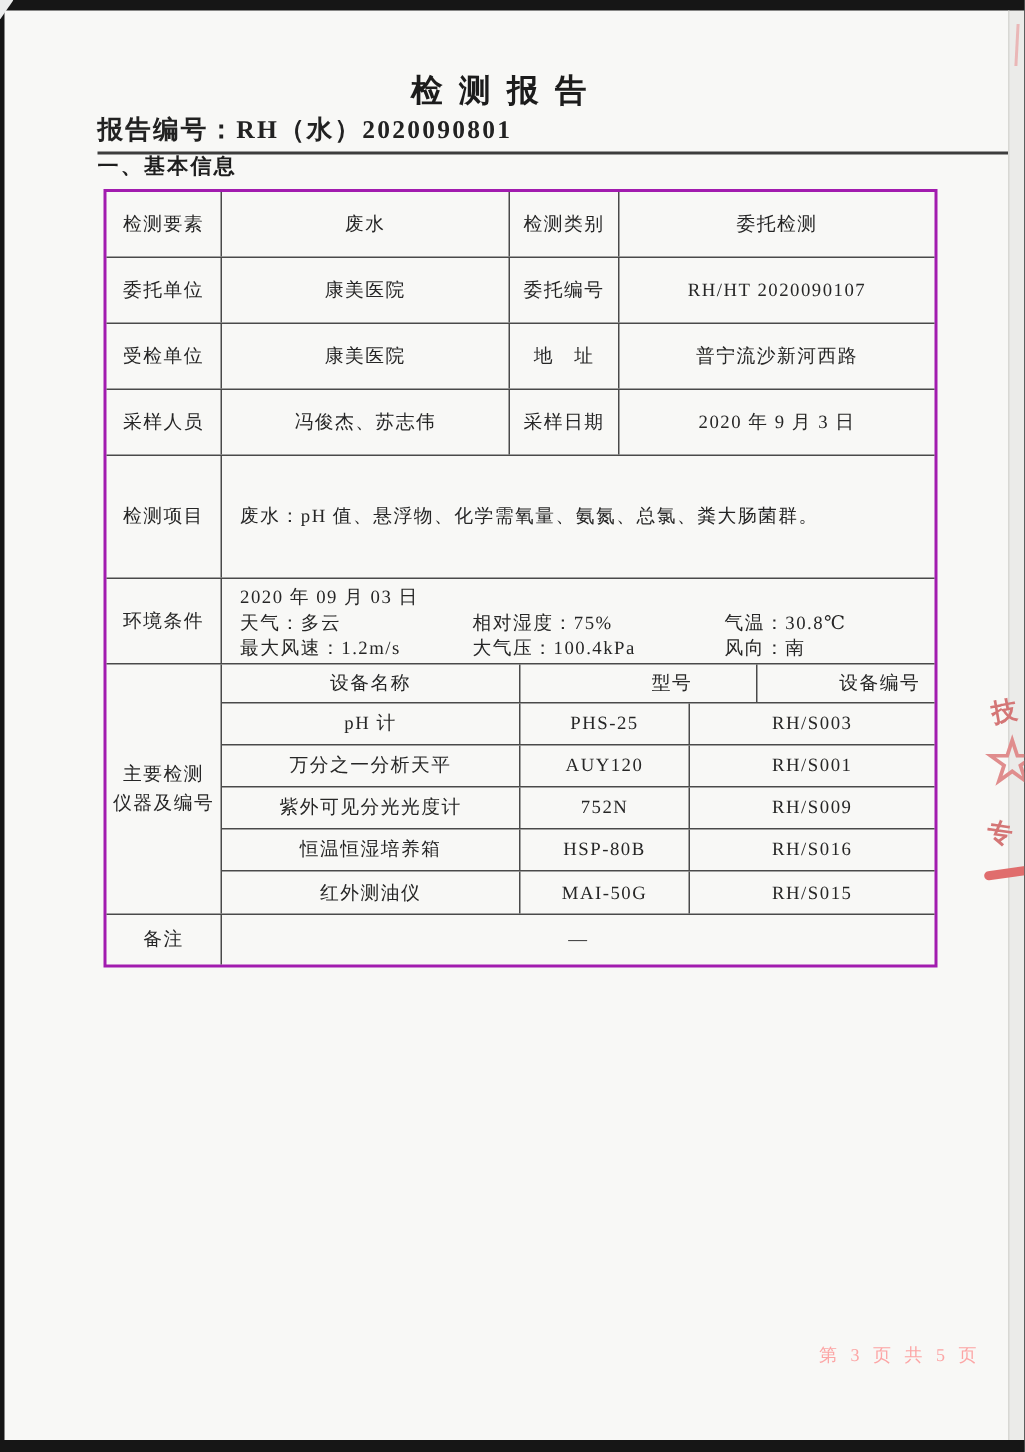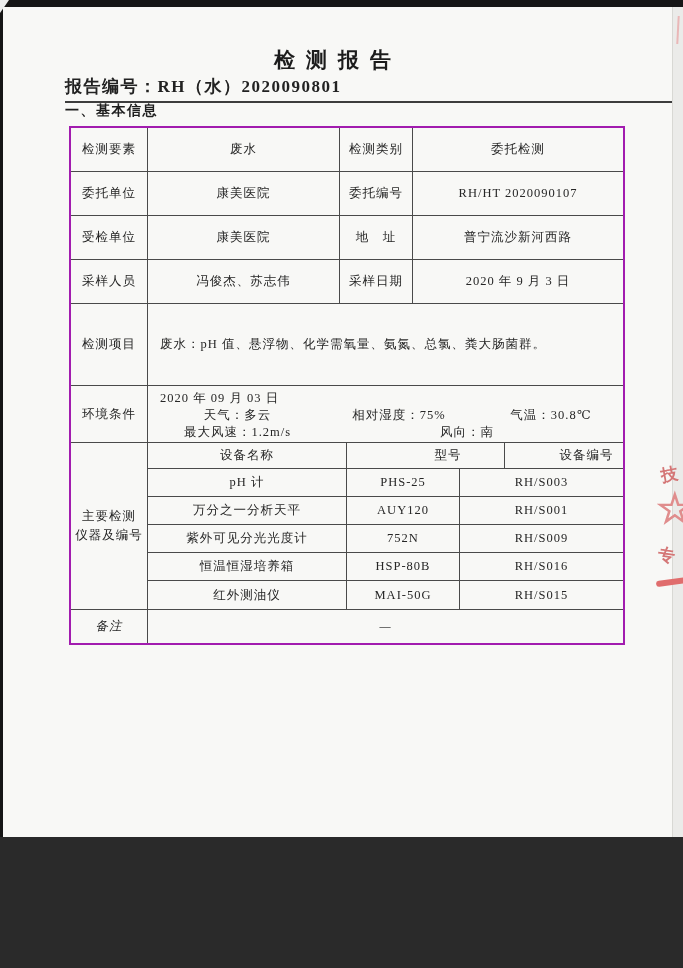--- a/index.html
+++ b/index.html
@@ -1,18 +1,18 @@
 <!DOCTYPE html>
 <html><head>
 <meta charset="utf-8">
 <style>
   * { margin:0; padding:0; box-sizing:border-box; }
   html,body { background:#2a2a2a; }
   .stage {
-    position:relative; width:683px; height:837px; overflow:hidden;
+    position:relative; width:683px; height:968px; overflow:hidden;
     background:#161616;
     font-family:"Liberation Serif","DejaVu Serif",serif;
     color:#262626;
   }
   .page { position:absolute; left:3px; top:7px; width:669px; height:953px; background:#f8f8f6; }
   .right-strip { position:absolute; left:672px; top:7px; width:11px; height:953px; background:#ebebe9; border-left:1px solid #d8d8d4; }
   .corner-notch { position:absolute; left:0; top:0; width:9px; height:13px; background:#eceded; clip-path:polygon(0 0,100% 0,0 100%); }
 
   .title { position:absolute; left:0; top:46px; width:676px; text-align:center;
            font-size:21px; font-weight:bold; letter-spacing:11px; color:#1c1c1c; }
@@ -28,37 +28,37 @@
   .c { border-right:1px solid #4a4a4a; display:flex; align-items:center;
        justify-content:center; text-align:center; letter-spacing:1px; line-height:1.35; }
   .c:last-child { border-right:none; }
   .c.left { justify-content:flex-start; text-align:left; padding-left:12px; padding-right:8px; }
   .w-lab1 { width:77px; }  .w-val1 { width:192px; }
   .w-lab2 { width:73px; }  .w-val2 { flex:1; }
   .h-std { height:44px; }
   .row-items { height:82px; }
   .row-env { height:57px; }
 
-  .env-cell { flex:1; display:block; padding:4px 4px 0 12px; border-right:none; text-align:center; }
+  .env-cell { flex:1; display:block; padding:4px 4px 0 12px; border-right:none; text-align:left; }
   .env-line { display:flex; line-height:17px; letter-spacing:1px; }
   .env-a { width:155px; } .env-b { width:168px; } .env-c { flex:1; }
 
   .equip-block { display:flex; border-bottom:1px solid #4a4a4a; }
   .equip-label { width:77px; border-right:1px solid #4a4a4a; display:flex;
                  flex-direction:column; align-items:center; justify-content:center;
                  letter-spacing:1px; line-height:1.5; }
   .equip-rows { flex:1; display:flex; flex-direction:column; }
   .er { display:flex; border-bottom:1px solid #4a4a4a; height:28px; }
   .er:first-child { height:26px;gap:45px; }
   .er:last-child { border-bottom:none;justify-content:center; }
   .ec { border-right:1px solid #4a4a4a; display:flex; align-items:center;
         justify-content:center; letter-spacing:1px; }
   .ec:last-child { border-right:none; }
   .ew-name { width:199px; } .ew-model { width:113px; } .ew-no { flex:1; }
-  .row-remark { height:33px;font-style:italic; }
+  .row-remark { height:33px; }
 
   .footer { position:absolute; left:546px; top:895px; font-size:12px; letter-spacing:3px; color:#fca5a5; }
 
   .stamp-char-top { position:absolute; left:661px; top:463px; font-size:17px; font-weight:bold;
                     color:#d47676; transform:rotate(-10deg); }
   .stamp-star { position:absolute; left:656px; top:488px; font-size:42px; line-height:1;
                 color:#e08d8d; font-weight:bold; }
   .stamp-char-bottom { position:absolute; left:658px; top:544px; font-size:17px; font-weight:bold;
                        color:#d47676; transform:rotate(8deg); }
   .stamp-bar { position:absolute; left:656px; top:579px; width:32px; height:6px;
@@ -119,20 +119,21 @@
         <div class="env-line">
           <span>2020 年 09 月 03 日</span>
         </div>
         <div class="env-line">
           <span class="env-a">天气：多云</span>
           <span class="env-b">相对湿度：75%</span>
           <span class="env-c">气温：30.8℃</span>
         </div>
         <div class="env-line">
           <span class="env-a">最大风速：1.2m/s</span>
+          <span class="env-b">大气压：100.4kPa</span>
           <span class="env-c">风向：南</span>
         </div>
       </div>
     </div>
 
     <div class="equip-block">
       <div class="equip-label">
         <span>主要检测</span>
         <span>仪器及编号</span>
       </div>

